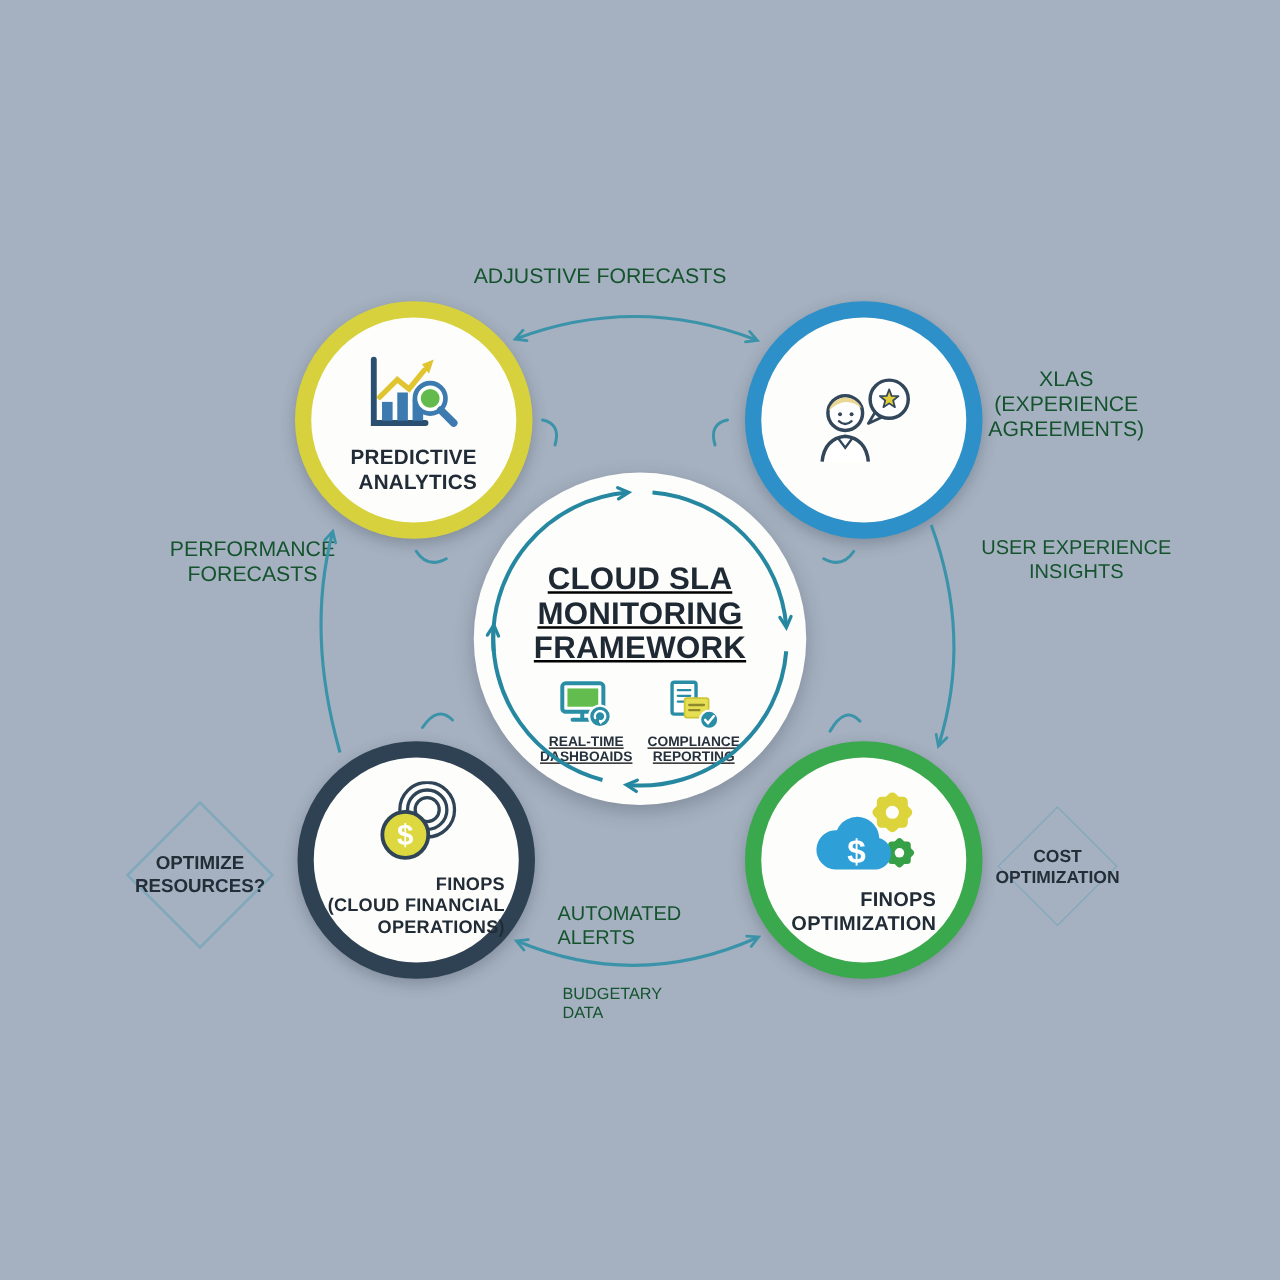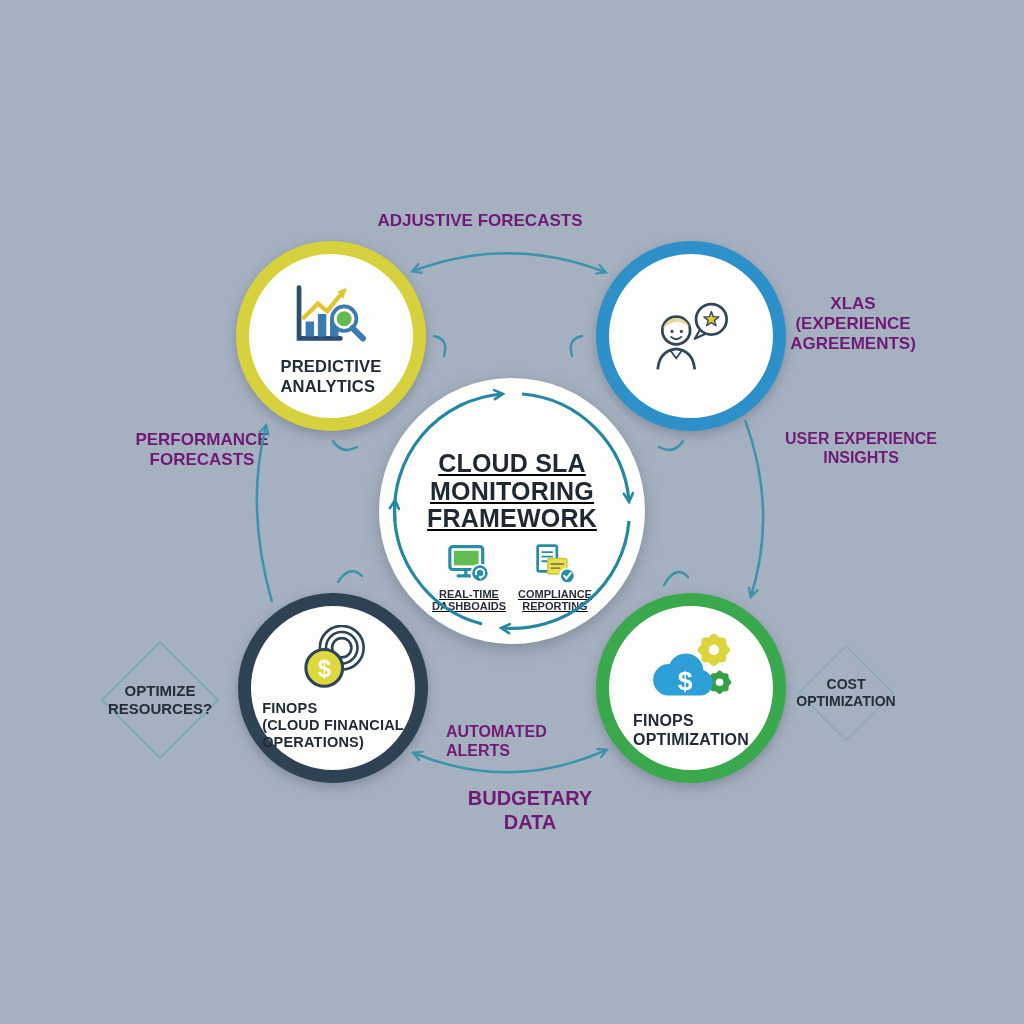--- a/index.html
+++ b/index.html
@@ -2,46 +2,46 @@
 <html><head>
 <meta charset="utf-8">
 <style>
   html,body{margin:0;padding:0;}
   body{width:1024px;height:1024px;font-family:"Liberation Sans",sans-serif;}
   #canvas{position:relative;width:1024px;height:1024px;background:#a5b1c0;overflow:hidden;}
 
   
   .node{position:absolute;width:164px;height:164px;border:13px solid #999;border-radius:50%;
         background:#fdfdfb;display:flex;flex-direction:column;align-items:center;justify-content:center;
-        text-align:left;box-shadow:0 4px 12px rgba(45,55,70,.30);z-index:3;}
+        text-align:right;box-shadow:0 4px 12px rgba(45,55,70,.30);z-index:3;}
   .node-label{font-weight:700;color:#222c37;white-space:pre-line;line-height:1.16;letter-spacing:.2px;margin-top:5px;}
   .node-pa .node-label{font-size:16.5px;}
   .node-xlas .node-label{font-size:14.5px;}
   .node-fo .node-label{font-size:14.5px;}
   .node-fopt .node-label{font-size:16px;}
 
   
   .center-circle{position:absolute;left:379px;top:378px;width:266px;height:266px;border-radius:50%;
         background:#fdfdfc;box-shadow:0 5px 16px rgba(45,55,70,.30);display:flex;flex-direction:column;
         align-items:center;text-align:center;z-index:2;text-decoration:underline;}
   .center-title{margin-top:72px;font-size:25px;font-weight:700;color:#1f2933;line-height:1.1;
         white-space:pre-line;letter-spacing:.2px;}
   .center-items{display:flex;margin-top:10px;}
   .center-item{display:flex;flex-direction:column;align-items:center;width:86px;}
   .ci-label{margin-top:3px;font-size:11px;font-weight:700;color:#26313c;white-space:pre-line;line-height:1.15;}
 
   
-  .ann{position:absolute;font-weight:700;color:#701a75;white-space:pre-line;line-height:1.18;z-index:4;}
+  .ann{position:absolute;font-weight:400;color:#14532d;white-space:pre-line;line-height:1.18;z-index:4;}
   .ann-top{left:355px;top:211px;width:250px;text-align:center;font-size:17px;}
   .ann-xlas{left:782px;top:294px;width:142px;text-align:center;font-size:17px;}
   .ann-uxi{left:785px;top:430px;font-size:16px;text-align:center;}
   .ann-cba{left:783px;top:556px;font-size:16px;}
   .ann-perf{left:118px;top:430px;width:168px;text-align:center;font-size:17px;}
   .ann-auto{left:446px;top:723px;font-size:16px;}
-  .ann-budg{left:450px;top:787px;width:160px;text-align:center;font-size:20px;}
+  .ann-budg{left:450px;top:787px;width:160px;text-align:left;font-size:13px;}
 
   
   .diamond{position:absolute;border:2px solid #7fa8bb;transform:rotate(45deg);z-index:3;}
   .diamond-left{left:118px;top:658px;width:80px;height:80px;}
   .diamond-right{left:812px;top:659px;width:66px;height:66px;border-width:1.5px;}
   .diamond-label{position:absolute;left:50%;top:50%;width:150px;transform:translate(-50%,-50%) rotate(-45deg);
         text-align:center;font-weight:700;color:#242e38;white-space:pre-line;line-height:1.18;}
   .diamond-left .diamond-label{font-size:15px;}
   .diamond-right .diamond-label{font-size:14px;}
 

